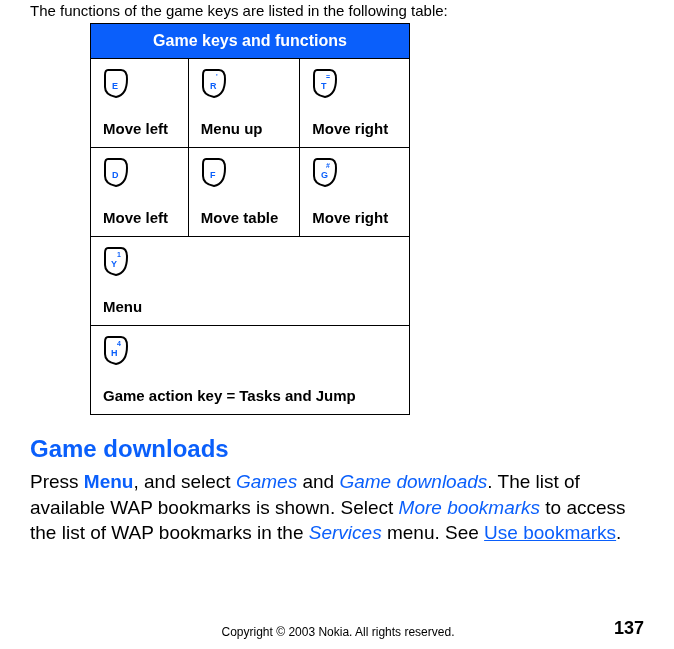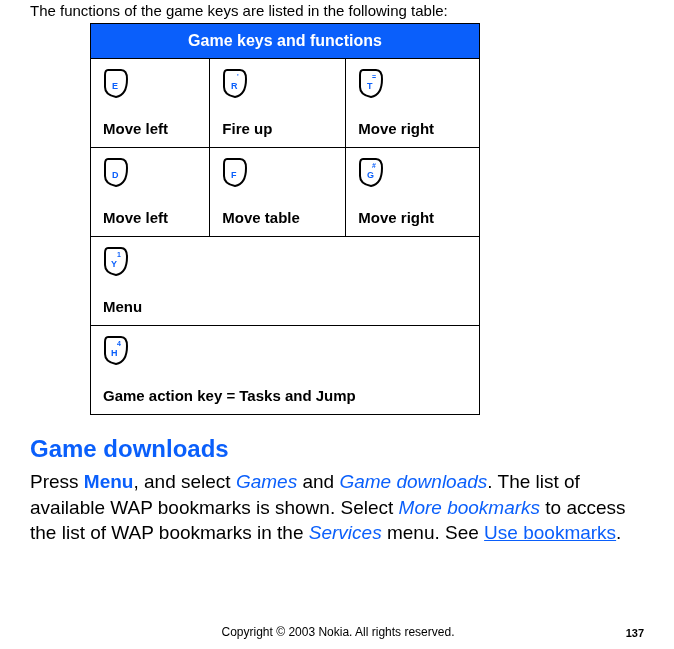--- a/index.html
+++ b/index.html
@@ -10,21 +10,21 @@
     background: #fff;
     width: 674px;
     height: 649px;
     padding: 0 30px;
     position: relative;
   }
   .intro { font-size: 15px; margin-bottom: 4px; margin-top: 2px; }
   .keys-table {
     border-collapse: collapse;
     margin-left: 60px;
-    width: 390px;
+    width: 320px;
   }
   .keys-table th {
     background: #0a5ffb;
     color: #fff;
     font-weight: bold;
     font-size: 16px;
     text-align: center;
     padding: 8px 0;
     border: 1px solid #000;
   }
@@ -60,21 +60,21 @@
     left: 4px;
     width: 668px;
     font-size: 12px;
     text-align: center;
   }
   .page-num {
     position: absolute;
     right: 30px;
     bottom: 10px;
     font-weight: bold;
-    font-size: 11px;
+    font-size: 18px;
   }
 </style>
 </head>
 <body>
 
 <p class="intro">The functions of the game keys are listed in the following table:</p>
 
 <table class="keys-table">
   <tbody>
       <tr>
@@ -91,21 +91,21 @@
       <span>Move left</span>
     </td>
     <td class="keycell">
       <span class="key-icon">
         <svg width="28" height="30" viewBox="0 0 28 30">
           <path d="M5 1 Q 2 1 2 6 L2 18 Q2 26 13 28 Q24 26 24 10 Q24 1 18 1 Z" fill="#fff" stroke="#000" stroke-width="2"></path>
           <text x="15" y="10" font-size="7" font-weight="bold" fill="#0a5ffb">'</text>
           <text x="9" y="20" font-size="9" font-weight="bold" fill="#0a5ffb">R</text>
         </svg>
       </span>
-      <span>Fire up</span>
+      <span>Menu up</span>
     </td>
     <td class="keycell">
       <span class="key-icon">
         <svg width="28" height="30" viewBox="0 0 28 30">
           <path d="M5 1 Q 2 1 2 6 L2 18 Q2 26 13 28 Q24 26 24 10 Q24 1 18 1 Z" fill="#fff" stroke="#000" stroke-width="2"></path>
           <text x="14" y="10" font-size="7" font-weight="bold" fill="#0a5ffb">=</text>
           <text x="9" y="20" font-size="9" font-weight="bold" fill="#0a5ffb">T</text>
         </svg>
       </span>
       <span>Move right</span>

